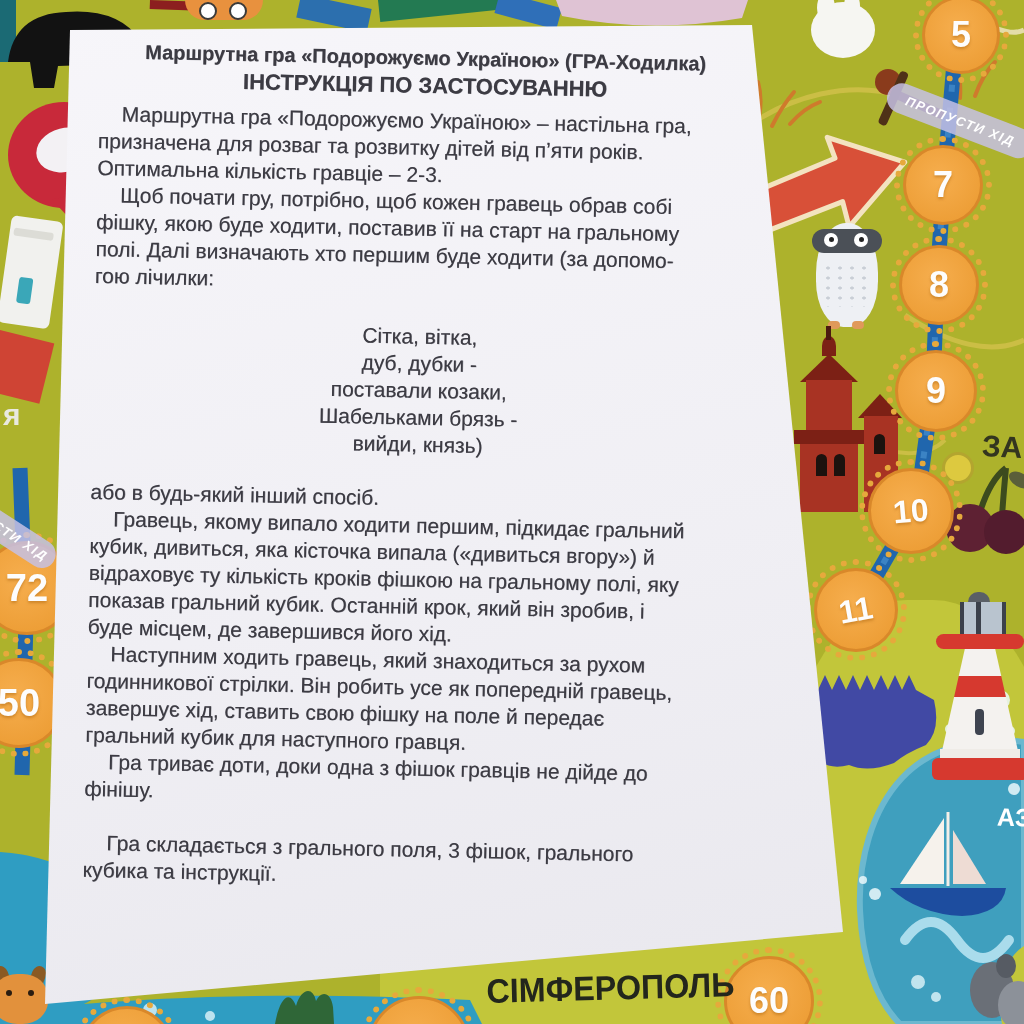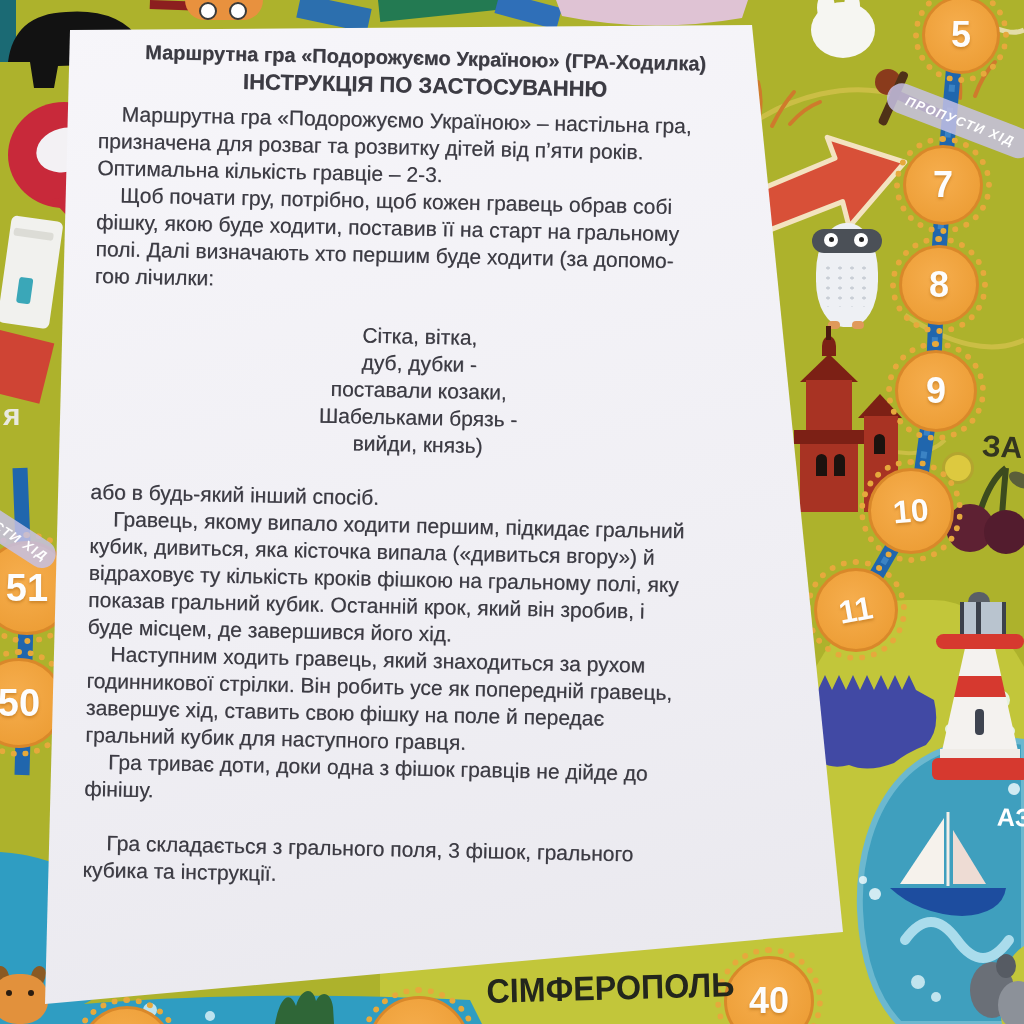--- a/index.html
+++ b/index.html
@@ -226,24 +226,24 @@
   <div class="sun" style="left:895px;top:350px;width:76px;height:76px;font-size:36px;">
     <span>9</span>
     </div>
   <div class="sun" style="left:868px;top:468px;width:80px;height:80px;font-size:32px;">
     <span style="transform:rotate(-5deg)">10</span>
     </div>
   <div class="sun" style="left:814px;top:568px;width:78px;height:78px;font-size:32px;">
     <span style="transform:rotate(-10deg)">11</span>
     </div>
   <div class="sun" style="left:724px;top:956px;width:84px;height:84px;font-size:36px;z-index:6;">
-    <span>40</span>
+    <span>60</span>
     </div>
   <div class="sun" style="left:-20px;top:541px;width:88px;height:88px;font-size:38px;">
-    <span>51</span>
+    <span>72</span>
     </div>
   <div class="sun" style="left:-26px;top:658px;width:84px;height:84px;font-size:38px;">
     <span>50</span>
     </div>
 
   <div class="sun" style="left:80px;top:1006px;width:88px;height:88px;"></div>
   <div class="sun" style="left:368px;top:996px;width:96px;height:96px;"></div>
 
   <div class="band" style="left:888px;top:78px;width:155px;height:30px;transform:rotate(21deg);transform-origin:left center;">
     <span>ПРОПУСТИ ХІД</span>

